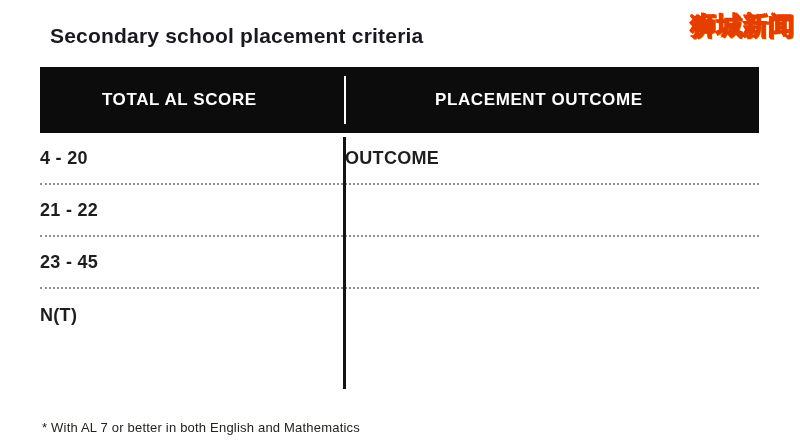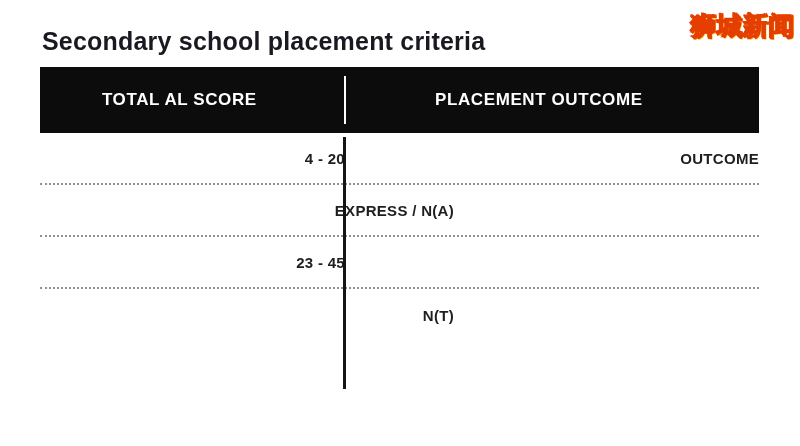--- a/index.html
+++ b/index.html
@@ -12,23 +12,23 @@
     overflow: hidden;
   }
   .canvas {
     position: relative;
     width: 800px;
     height: 446px;
     background: #ffffff;
   }
   .title {
     position: absolute;
-    left: 42px;
+    left: 50px;
     top: 10px;
-    font-size: 25px;
+    font-size: 21px;
     font-weight: 800;
     letter-spacing: 0.2px;
     color: #191922;
     white-space: nowrap;
   }
   .watermark {
     position: absolute;
     top: 9px;
     right: 5px;
     font-size: 26px;
@@ -84,24 +84,24 @@
   }
   .tr {
     display: flex;
     align-items: center;
     height: 52px;
     box-sizing: border-box;
     border-bottom: 2px dotted #909090;
   }
   .tr:last-child { border-bottom: none; }
   .td {
-    font-size: 15px;
+    font-size: 18px;
     font-weight: 700;
     color: #1e1e1e;
-    text-align: right;
+    text-align: left;
     letter-spacing: 0.3px;
   }
   .td.score { width: 305px; }
   .td.outcome { width: 414px; }
   .footnote {
     position: absolute;
     left: 42px;
     top: 420px;
     font-size: 13px;
     font-weight: 400;
@@ -129,29 +129,30 @@
 
     <div class="tbody">
       <div class="vline"></div>
 
       <div class="tr">
         <div class="td score">4 - 20</div>
         <div class="td outcome">OUTCOME</div>
       </div>
 
       <div class="tr">
-        <div class="td outcome">EXPRESS / N(A)</div>
+        <div class="td score">21 - 22</div>
       </div>
 
       <div class="tr">
         <div class="td score">23 - 45</div>
       </div>
 
 
       <div class="tr">
         <div class="td outcome">N(T)</div>
       </div>
     </div>
 
   </div>
 
+  <div class="footnote">* With  AL 7 or better in both English and Mathematics</div>
 
 </div>
 
 </body></html>

